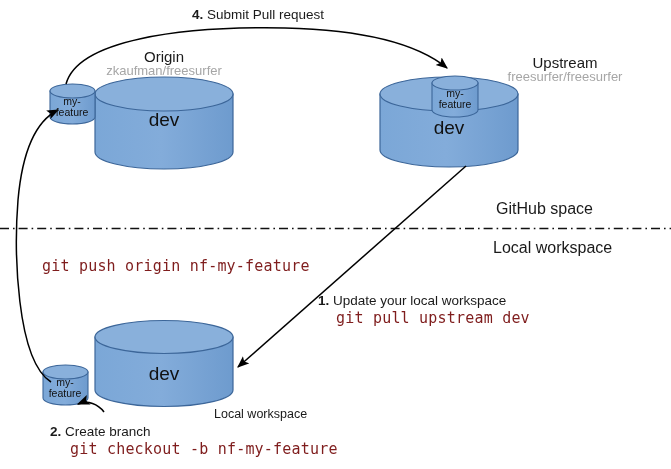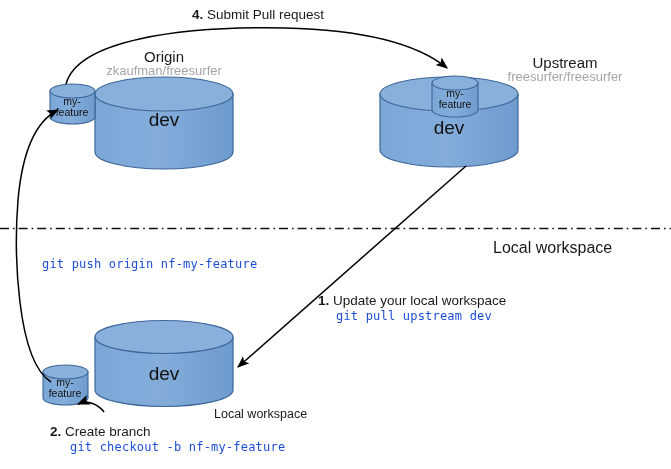--- a/index.html
+++ b/index.html
@@ -50,22 +50,22 @@
   }
   .step-title {
     font-size: 13.5px;
     color: #1a1a1a;
   }
   .step-title b {
     font-weight: bold;
   }
   .step-cmd {
     font-family: "DejaVu Sans Mono", "Liberation Mono", monospace;
-    font-size: 12px;
-    color: #1d4ed8;
+    font-size: 15px;
+    color: #7f1d1d;
     letter-spacing: 0.2px;
     margin-top: 1px;
   }
   .cyl-text {
     position: absolute;
     color: #111111;
     text-align: center;
     white-space: nowrap;
     pointer-events: none;
   }
@@ -153,20 +153,21 @@
   <div class="cyl-text cyl-small-text" style="left:72px; top:96px; width:52px; transform:translateX(-50%);">my-<br>feature</div>
 
   <div class="cyl-text cyl-dev-text" style="left:449px; top:128px; transform:translate(-50%,-50%);">dev</div>
   <div class="cyl-text cyl-small-text" style="left:455px; top:88px; width:52px; transform:translateX(-50%);">my-<br>feature</div>
 
   <div class="cyl-text cyl-dev-text" style="left:164px; top:374px; transform:translate(-50%,-50%);">dev</div>
   <div class="cyl-text cyl-small-text" style="left:65px; top:377px; width:52px; transform:translateX(-50%);">my-<br>feature</div>
 
   <div class="caption" style="left:214px; top:407px;">Local workspace</div>
 
+  <div class="lbl space-label" style="left:496px; top:200px;">GitHub space</div>
   <div class="lbl space-label" style="left:493px; top:239px;">Local workspace</div>
 
   <div class="step" style="left:29px; top:256px;">
     <div class="step-cmd" style="margin-left:13px;">git push origin nf-my-feature</div>
   </div>
 
   <div class="step" style="left:318px; top:293px;">
     <div class="step-title">
       <b>1.</b>
       <span>Update your local workspace</span>

